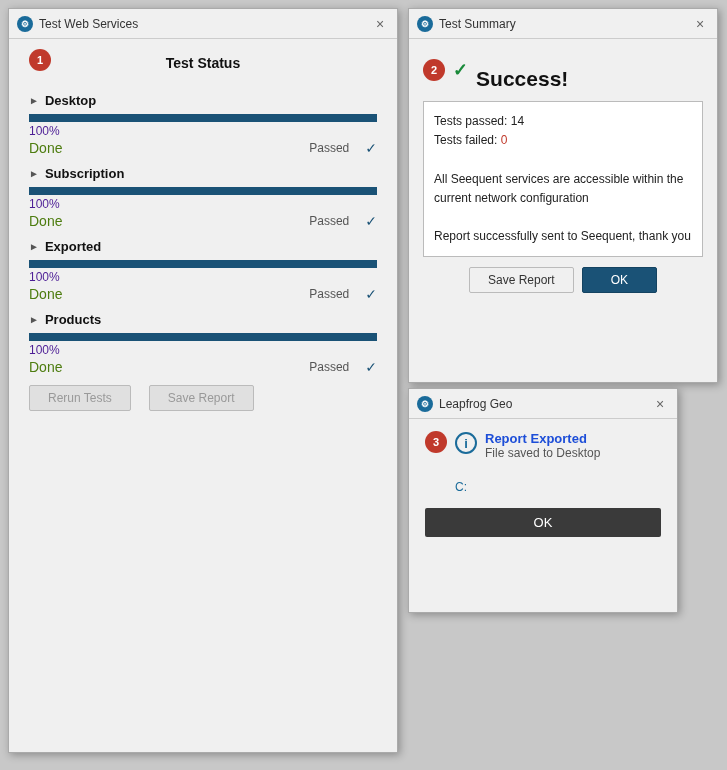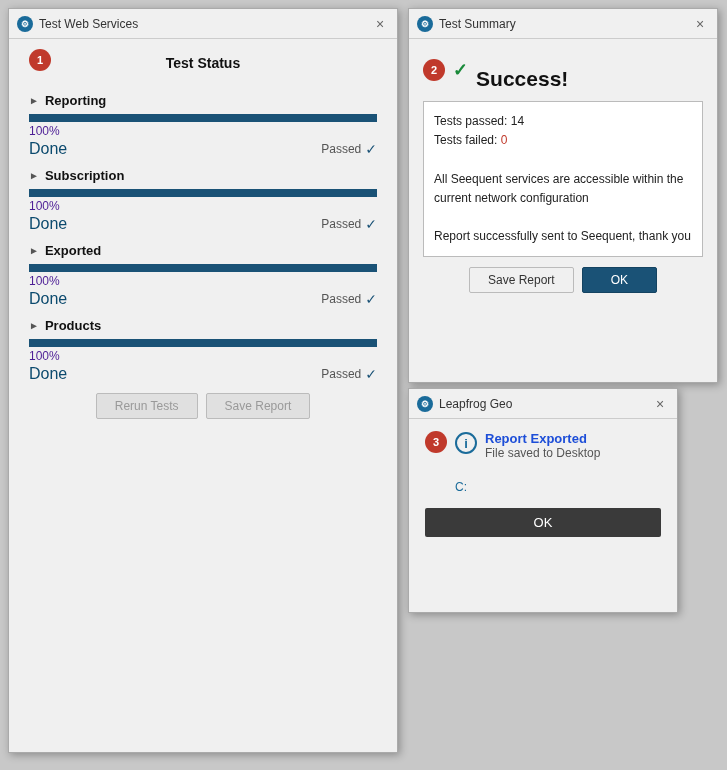--- a/index.html
+++ b/index.html
@@ -143,41 +143,41 @@
     }
 
     .status-row {
       display: flex;
       justify-content: space-between;
       align-items: center;
       margin-bottom: 10px;
     }
 
     .status-done {
-      color: #0c4a6e;
-      font-size: 16px;
+      color: #4d7c0f;
+      font-size: 14px;
     }
 
     .status-passed {
       display: flex;
       align-items: center;
-      gap: 4px;
+      gap: 16px;
       color: #555;
       font-size: 12px;
     }
 
     .checkmark {
       color: #1a5276;
       font-size: 14px;
     }
 
     .bottom-buttons {
       display: flex;
-      justify-content: center;
-      gap: 8px;
+      justify-content: flex-start;
+      gap: 18px;
       margin-top: 10px;
     }
 
     .btn-disabled {
       padding: 5px 18px;
       background: #e0e0e0;
       border: 1px solid #bbb;
       color: #999;
       font-size: 12px;
       cursor: default;
@@ -336,21 +336,21 @@
   </div>
   <div class="window-body">
     <div style="position:relative; display:flex; align-items:center; justify-content:center; margin-bottom:8px;">
       <span class="step-badge" style="left:0; top:0;">1</span>
       <h2>Test Status</h2>
     </div>
 
     <div class="section">
       <div class="section-header">
         <span class="chevron">►</span>
-        <span class="section-title">Reporting</span>
+        <span class="section-title">Desktop</span>
       </div>
       <div class="progress-bar-container">
         <div class="progress-bar-fill" style="width:100%;"></div>
       </div>
       <div class="progress-percent">100%</div>
       <div class="status-row">
         <span class="status-done">Done</span>
         <span class="status-passed">
           <span>Passed</span>
           <span class="checkmark">✓</span>

